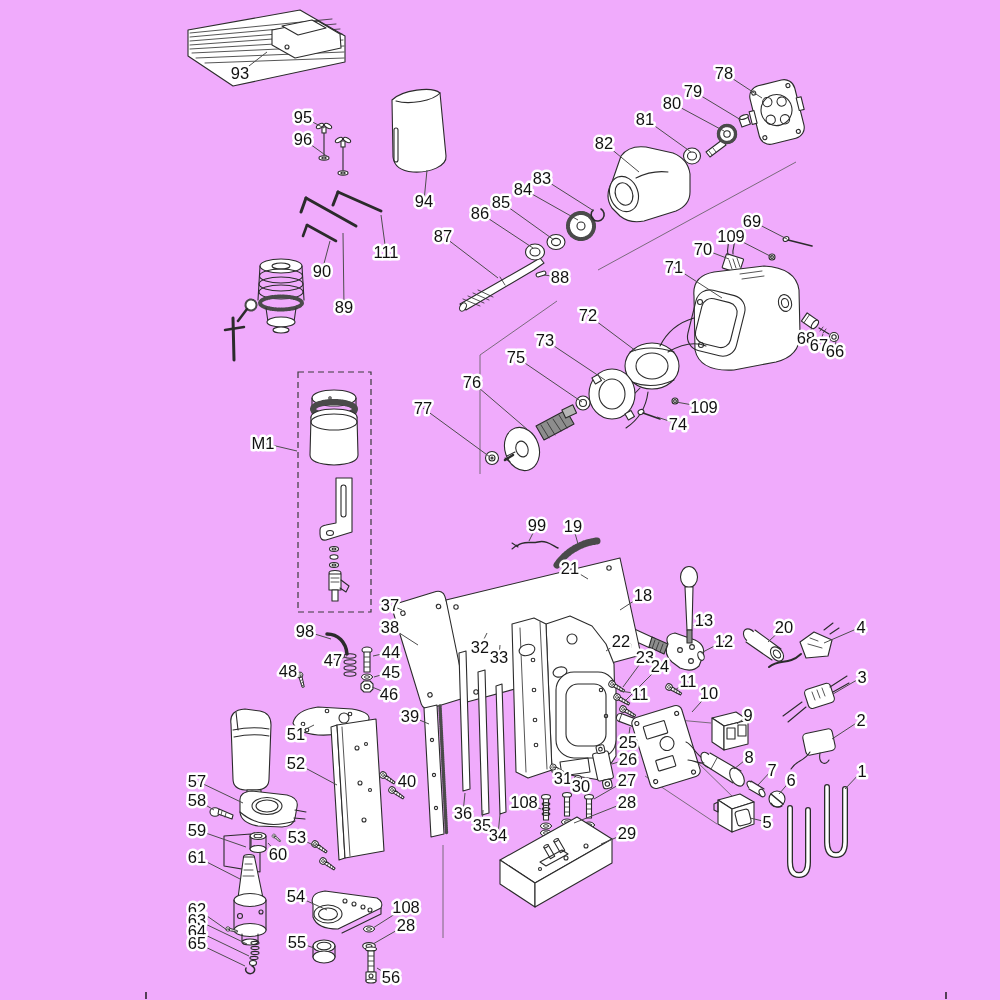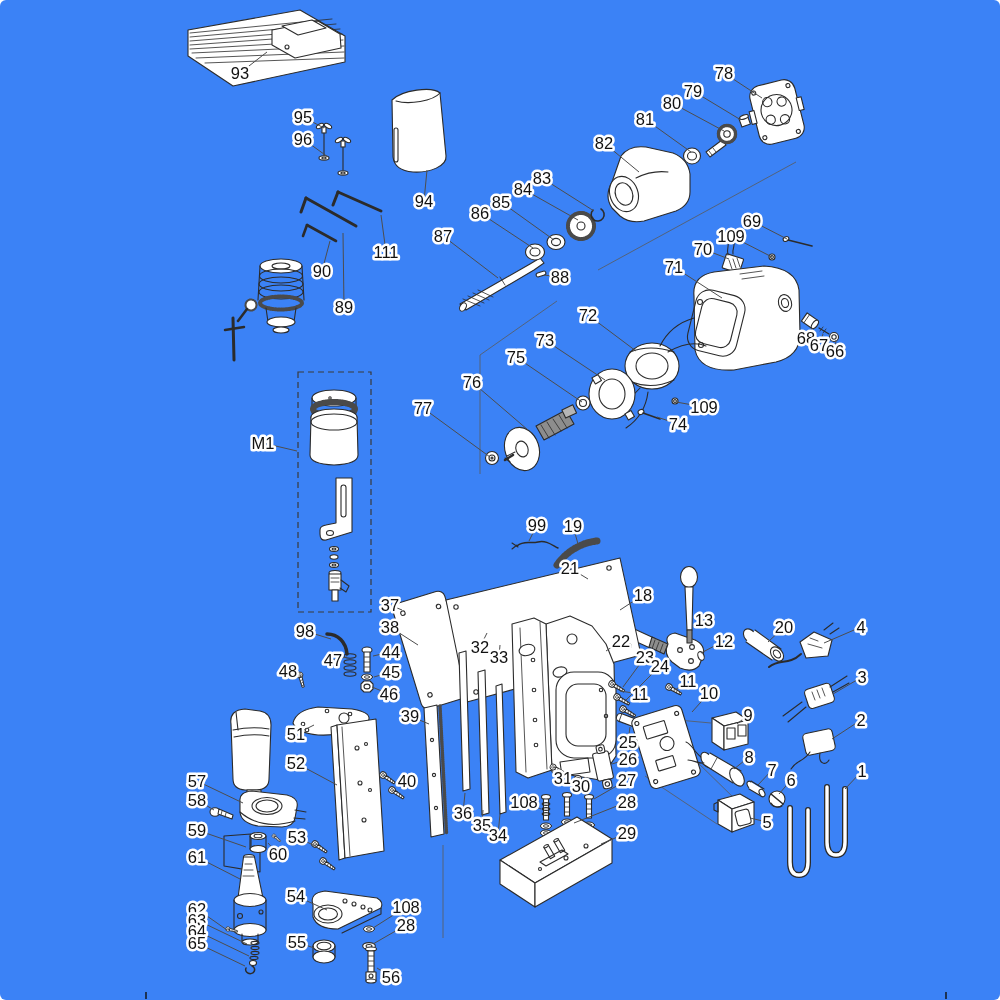--- a/index.html
+++ b/index.html
@@ -1,17 +1,17 @@
 <!DOCTYPE html>
 <html><head>
 <meta charset="utf-8">
 <style>
   html,body{margin:0;padding:0;background:#fff;}
-  .stage{position:relative;width:1000px;height:1000px;background:#3b82f6;overflow:hidden;
-         font-family:"Liberation Sans",sans-serif;border-radius:6px;}
+  .stage{position:relative;width:1000px;height:1000px;background:#f0abfc;overflow:hidden;
+         font-family:"Liberation Sans",sans-serif;}
   svg{display:block;}
   .part{stroke:#2b2b2b;stroke-width:1.1;fill:#fff;stroke-linejoin:round;stroke-linecap:round;}
   .part .nf{fill:none;}
   .part .thin{stroke-width:0.8;}
   .part .dk{fill:#8d8d8d;}
   .teeth{fill:none;stroke:#4a4a4a;}
   .leader{stroke:#4d4d4d;stroke-width:1;}
   .construct{stroke:#5a5a5a;stroke-width:0.8;fill:none;}
   .dash{stroke:#3a3a3a;stroke-width:1.2;fill:none;stroke-dasharray:6 4;}
   text.callout{font:16.5px "Liberation Sans",sans-serif;fill:#111;

